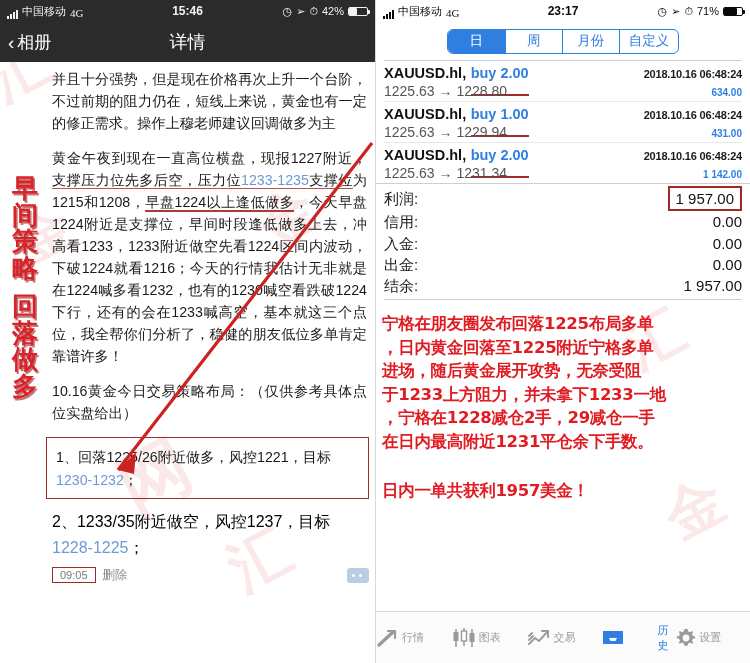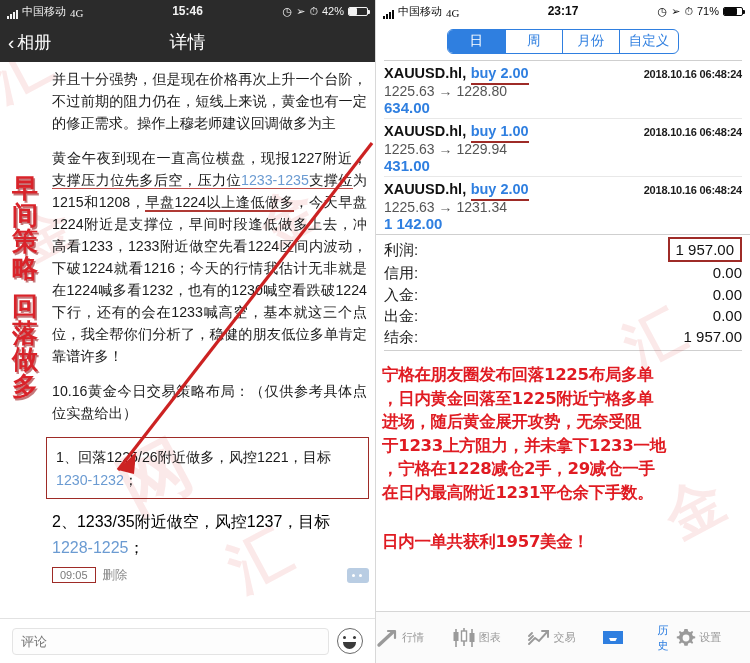--- a/index.html
+++ b/index.html
@@ -116,25 +116,25 @@
     font-size:13.5px; color:#2f7fe0; border-left:1px solid #2f7fe0; padding:0 9px;
   }
   .seg div:first-child { border-left:none; }
   .seg div.active { background:#2f7fe0; color:#fff; }
 
   .deals { padding:0 8px; }
   .deal { padding:3px 0 2px 0; border-top:1px solid #e8e8e8; }
   .deal:first-child { border-top:1px solid #cfcfcf; }
   .deal-top { display:flex; justify-content:space-between; align-items:baseline; }
   .sym { font-size:14.5px; font-weight:bold; color:#111;text-align:center; }
-  .side { color:#2f7fe0; font-weight:bold; font-size:14.5px; border-bottom:2.2px solid #9e2b27; padding-bottom:2px;margin-top:22px;}
+  .side { color:#2f7fe0; font-weight:bold; font-size:14.5px; border-bottom:2.2px solid #9e2b27; padding-bottom:13px;margin-top:22px;}
   .dt { font-size:11px; color:#1b1b1b; font-weight:bold; letter-spacing:-0.2px;}
-  .deal-bot { display:flex; justify-content:space-between; align-items:baseline; margin-top:1px;flex-direction:column;}
+  .deal-bot { display:flex; justify-content:space-between; align-items:baseline; margin-top:1px;}
   .px { font-size:14px; color:#555; }
-  .pf { font-size:15px; color:#2f7fe0; font-weight:bold; }
+  .pf { font-size:10px; color:#2f7fe0; font-weight:bold; }
 
   .summary { padding:2px 8px 4px 8px; border-top:1px solid #cfcfcf; }
   .srow { display:flex; justify-content:space-between; align-items:center; font-size:15px; color:#1b1b1b; line-height:1.42; }
   .srow .lbl { }
   .srow .val { color:#111; }
   .highlight-box { border:2.4px solid #9e2b27; padding:0 6px; }
   .summary-sep { border-bottom:1px solid #cfcfcf; margin-top:3px; }
 
   .redtext {
     padding:8px 4px 0 6px; color:#e01b22; font-weight:bold;
@@ -233,24 +233,20 @@
       <div class="time-box">09:05</div>
       <div class="del">删除</div>
       <div class="cmt-icon"></div>
     </div>
 
     <svg class="diag" width="375" height="663">
       <line x1="372" y1="143" x2="118" y2="470" stroke="#cc2222" stroke-width="3.2"></line>
       <polygon points="118,470 136,452 134,474" fill="#cc2222"></polygon>
     </svg>
 
-    <div class="comment-bar">
-      <input class="comment-input" placeholder="评论" style="">
-      <div class="smiley"></div>
-    </div>
   </div>
 
   <div class="right">
 
     <div class="wm" style="left:250px;top:300px;font-size:58px;">汇</div>
     <div class="wm" style="left:290px;top:470px;font-size:58px;">金</div>
 
     <div class="statusbar-light">
       <div class="sb-left">
         <span class="bars">

